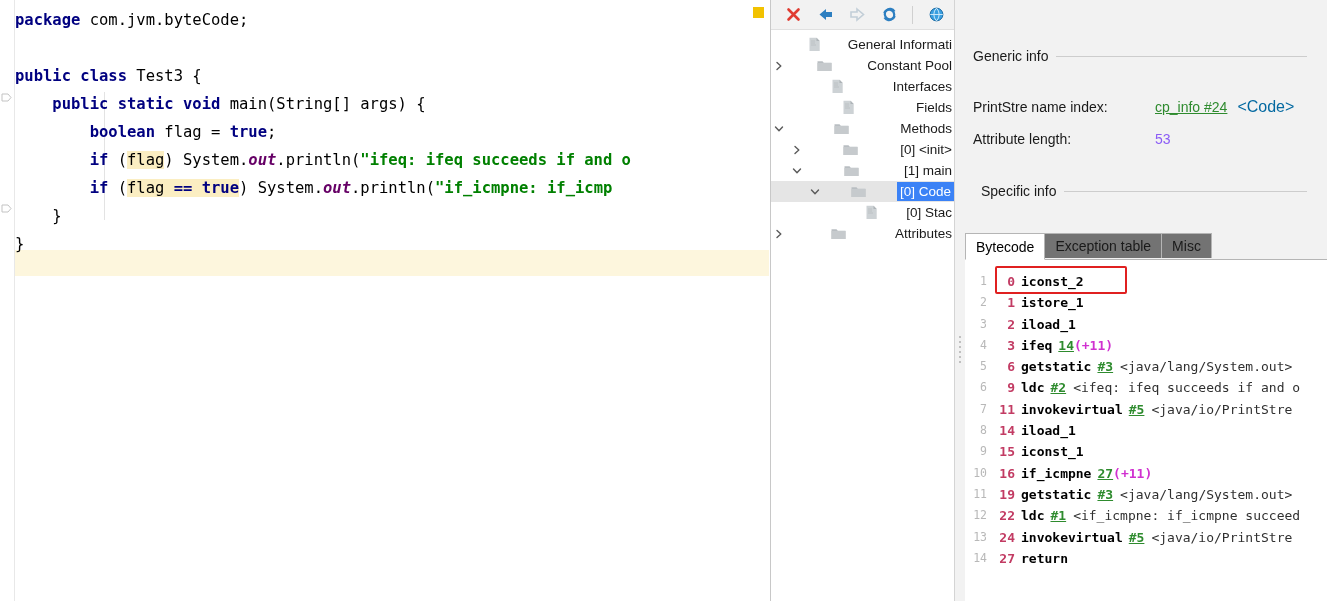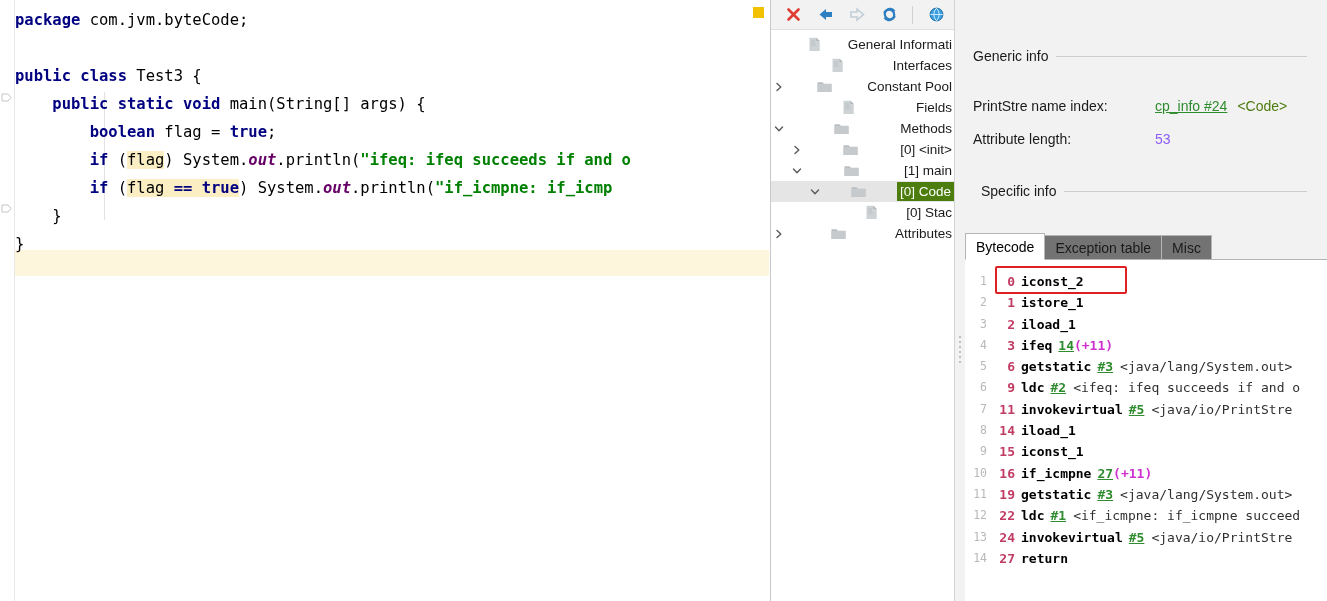--- a/index.html
+++ b/index.html
@@ -134,21 +134,21 @@
     flex: 0 0 16px;
   }
   .tree-icon {
     width: 17px; height: 21px;
     display: flex; align-items: center; justify-content: center;
     flex: 0 0 17px;
     margin-right: 3px;
   }
   .tree-label { padding: 0 2px; line-height: 17px; }
   .tree-label.selected {
-    background: #4d7c0f;
+    background: #3b82f6;
     color: #ffffff;
     padding: 1px 3px;
   }
 
   
   #detail-pane {
     position: relative;
     flex: 1 1 auto;
     height: 601px;
     background: #f2f2f2;
@@ -193,30 +193,30 @@
     align-items: baseline;
     font-size: 14px;
     color: #1a1a1a;
     padding-left: 4px;
   }
   .kv-key { width: 182px; flex: 0 0 182px; }
   .cp-link {
     color: #2e8b2e;
     font-size: 14px;
   }
-  .cp-desc { color: #4d7c0f; font-size: 14px; margin-left: 10px; }
+  .cp-desc { color: #0369a1; font-size: 16px; margin-left: 10px; }
   .kv-val-red { color: #8b5cf6; font-size: 14px; }
 
   #tabs {
     position: absolute;
     left: 10px; top: 233px;
     right: 0;
     height: 27px;
     display: flex;
-    align-items: flex-end;
+    align-items: flex-start;
   }
   .tab {
     height: 25px;
     padding: 0 10px;
     display: flex; align-items: center;
     font-size: 14px;
     color: #1a1a1a;
     background: #737373;
     border: 1px solid #b5b5b5;
     border-bottom: none;
@@ -361,43 +361,43 @@
           <span class="tree-icon">
             <svg width="13" height="15" viewBox="0 0 13 15">
               <path d="M1.5 0.8 h7 l3.2 3.2 v10 h-10.2 z" fill="#cdd2d5"></path>
               <path d="M8.5 0.8 v3.2 h3.2 z" fill="#aeb4b8"></path>
               <path d="M3 4 h4 M3 6 h4 M3 8 h5" stroke="#b7bcc0" stroke-width="0.8"></path>
             </svg>
           </span>
           <span class="tree-label">General Informati</span>
         </div>
         <div class="tree-row" style="padding-left: 0px;">
+          <span class="twisty">
+            <svg width="10" height="10" viewBox="0 0 10 10">
+              <path d="M3 1.5 L6.8 5 L3 8.5" fill="none" stroke="#5a5a5a" stroke-width="1.4" stroke-linecap="round" stroke-linejoin="round"></path>
+            </svg>
+          </span>
+          <span class="tree-icon">
+            <svg width="15" height="13" viewBox="0 0 15 13">
+              <path d="M0.5 2.2 h5 l1.3 1.6 h7.7 v8.2 h-14 z" fill="#b9bec2"></path>
+              <path d="M0.5 4 h14 v8 h-14 z" fill="#c6cacd"></path>
+            </svg>
+          </span>
+          <span class="tree-label">Constant Pool</span>
+        </div>
+        <div class="tree-row" style="padding-left: 0px;">
           <span class="twisty"></span>
           <span class="tree-icon">
             <svg width="13" height="15" viewBox="0 0 13 15">
               <path d="M1.5 0.8 h7 l3.2 3.2 v10 h-10.2 z" fill="#cdd2d5"></path>
               <path d="M8.5 0.8 v3.2 h3.2 z" fill="#aeb4b8"></path>
               <path d="M3 4 h4 M3 6 h4 M3 8 h5" stroke="#b7bcc0" stroke-width="0.8"></path>
             </svg>
           </span>
           <span class="tree-label">Interfaces</span>
-        </div>
-        <div class="tree-row" style="padding-left: 0px;">
-          <span class="twisty">
-            <svg width="10" height="10" viewBox="0 0 10 10">
-              <path d="M3 1.5 L6.8 5 L3 8.5" fill="none" stroke="#5a5a5a" stroke-width="1.4" stroke-linecap="round" stroke-linejoin="round"></path>
-            </svg>
-          </span>
-          <span class="tree-icon">
-            <svg width="15" height="13" viewBox="0 0 15 13">
-              <path d="M0.5 2.2 h5 l1.3 1.6 h7.7 v8.2 h-14 z" fill="#b9bec2"></path>
-              <path d="M0.5 4 h14 v8 h-14 z" fill="#c6cacd"></path>
-            </svg>
-          </span>
-          <span class="tree-label">Constant Pool</span>
         </div>
         <div class="tree-row" style="padding-left: 0px;">
           <span class="twisty"></span>
           <span class="tree-icon">
             <svg width="13" height="15" viewBox="0 0 13 15">
               <path d="M1.5 0.8 h7 l3.2 3.2 v10 h-10.2 z" fill="#cdd2d5"></path>
               <path d="M8.5 0.8 v3.2 h3.2 z" fill="#aeb4b8"></path>
               <path d="M3 4 h4 M3 6 h4 M3 8 h5" stroke="#b7bcc0" stroke-width="0.8"></path>
             </svg>
           </span>

